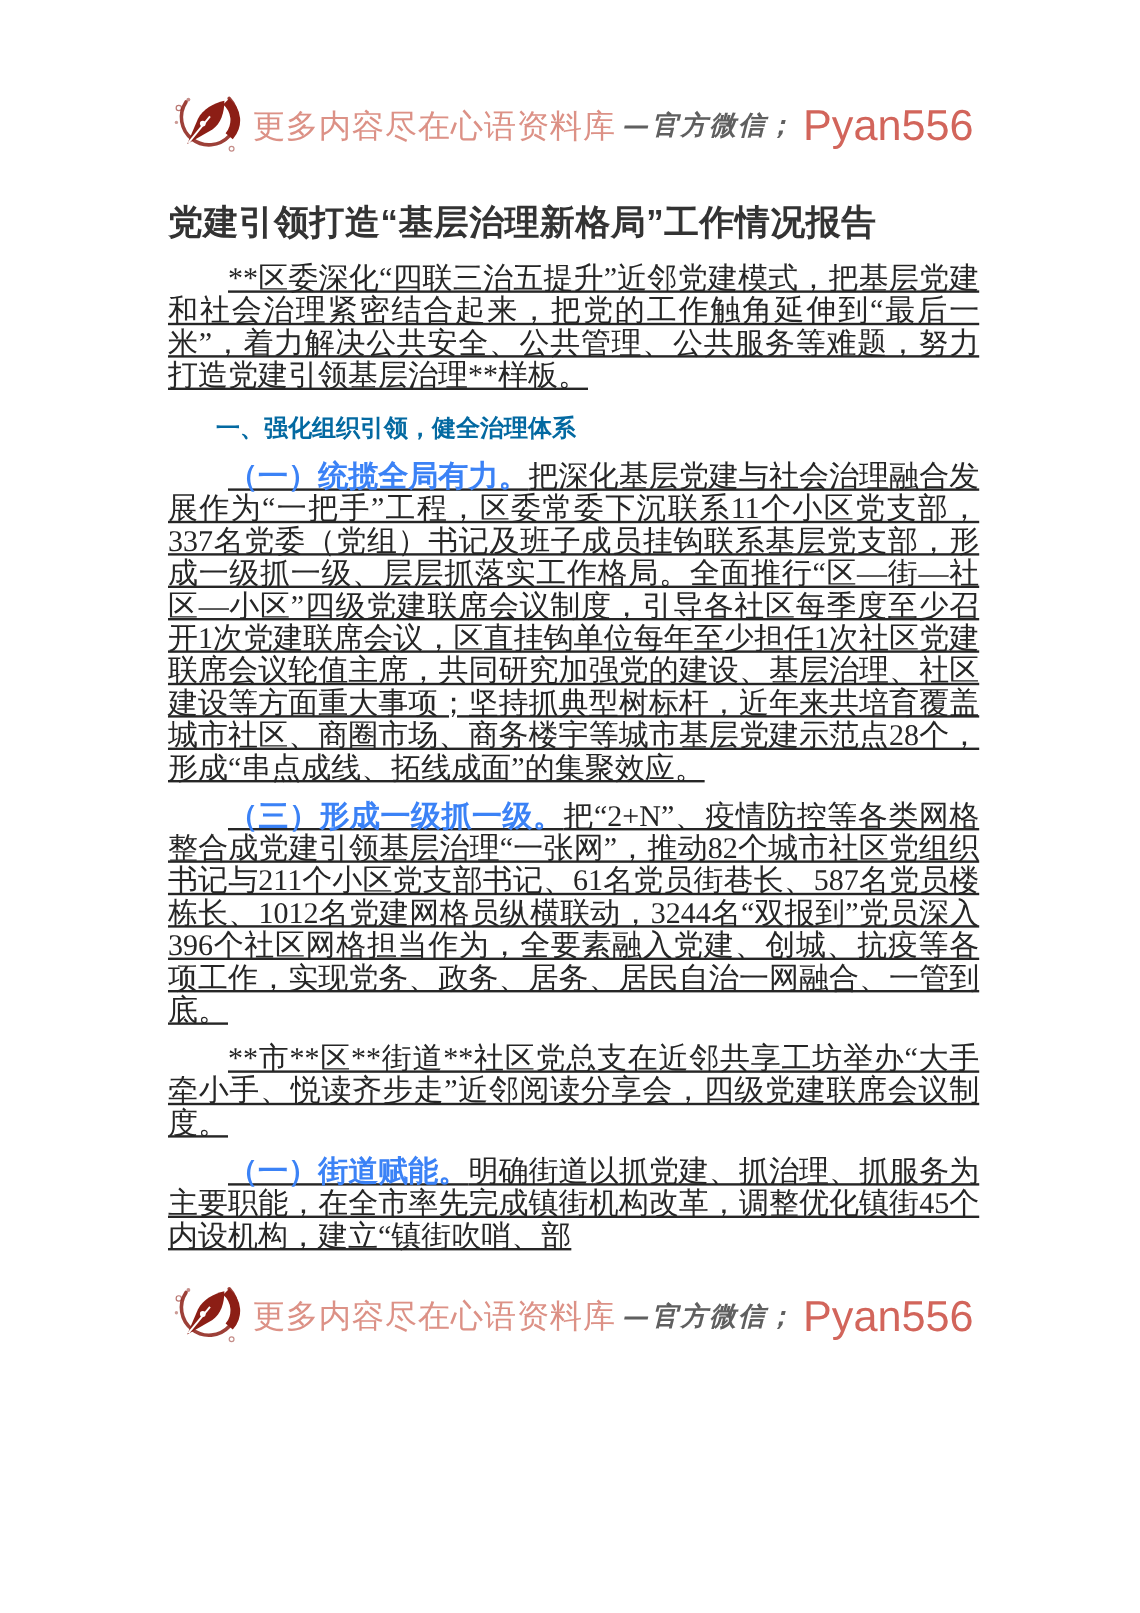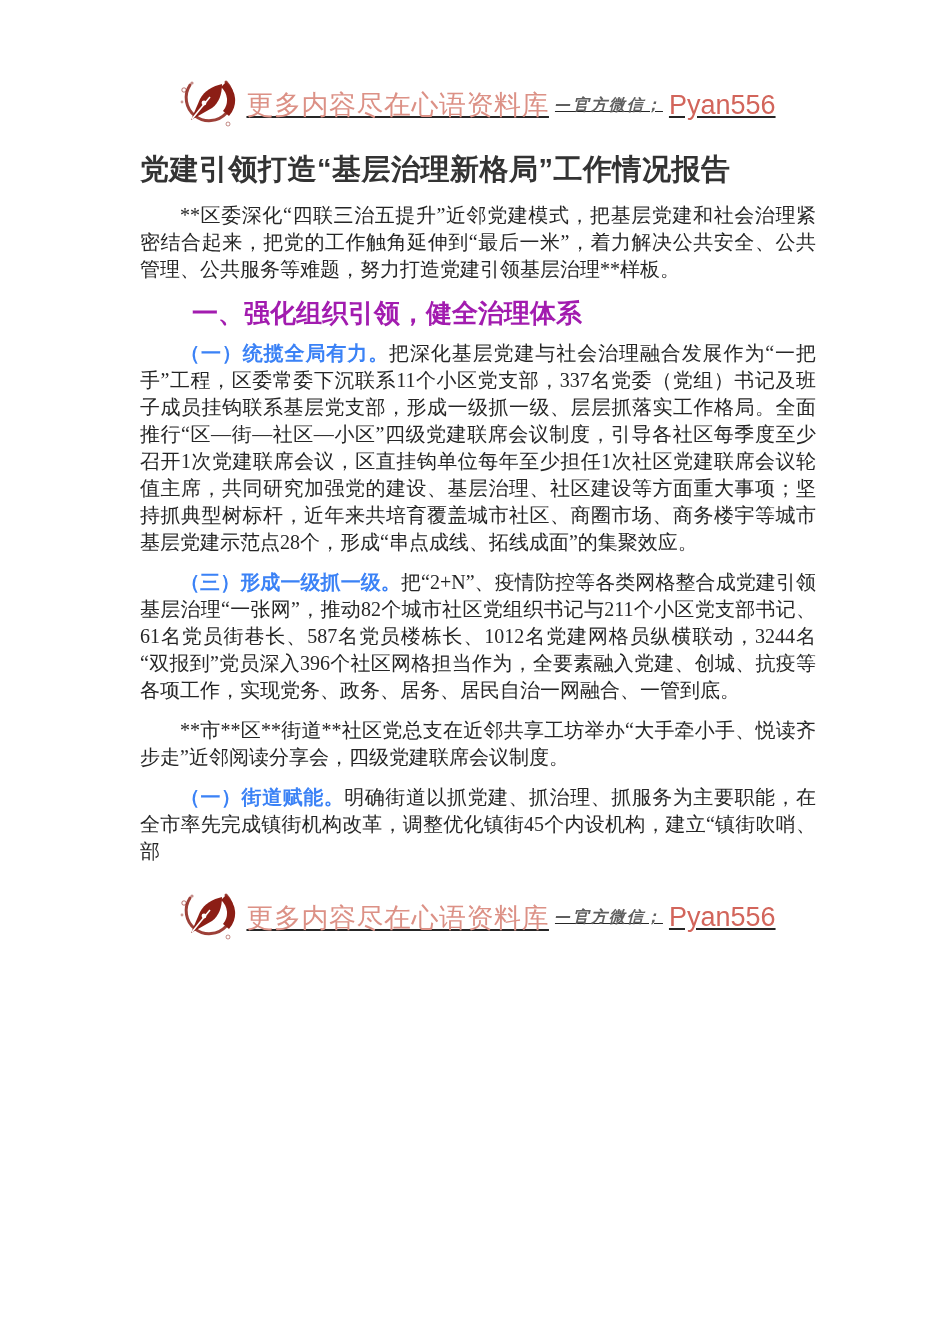--- a/index.html
+++ b/index.html
@@ -8,61 +8,62 @@
     background: #ffffff;
     font-family: "Liberation Serif", "DejaVu Serif", serif;
     color: #262626;
     overflow: hidden;
   }
   .page { width: 950px; height: 1344px; position: relative; overflow: hidden; }
 
   
   .banner {
     display: flex; align-items: center; justify-content: center;
-    gap: 6px; white-space: nowrap; text-decoration: underline;
+    gap: 6px; white-space: nowrap;
   }
   .banner-top { padding-top: 76px; }
   .banner-bottom { margin-top: 24px; }
   .logo { display: inline-flex; width: 66px; height: 58px; flex: 0 0 auto; }
   .b-main {
     font-size: 27px; letter-spacing: 0.5px;
     font-family: "Liberation Serif", "DejaVu Serif", serif;
   }
   .b-sub {
-    font-size: 16px; font-style: italic; font-weight: bold;
+    font-size: 22px; font-style: italic; font-weight: bold;
     font-family: "DejaVu Serif", serif; letter-spacing: 2px;
   }
   .b-acc {
-    font-size: 27px;
+    font-size: 36px;
     font-family: "Liberation Sans", "DejaVu Sans", sans-serif;
   }
 
   
   .doc { margin: 0 134px 0 140px; }
   .doc-title {
-    margin: 17px 0 6px 0;
+    margin: 34px 0 6px 0;
     font-family: "Liberation Sans", "DejaVu Sans", sans-serif;
     font-weight: bold; font-size: 29px; line-height: 1.3;
     color: #333333; letter-spacing: 0.5px;
   }
   .para {
     margin: 13px 0 0 0;
-    font-size: 20px; line-height: 27px;
+    font-size: 25px; line-height: 27px;
     text-indent: 2em; text-align: justify;
     color: #262626;
+    text-decoration: underline;
   }
   .para strong {
     font-family: "Liberation Sans", "DejaVu Sans", sans-serif;
     font-weight: bold; color: #3b82f6;
   }
   .sec-heading {
     margin: 17px 0 4px 0;
     font-family: "Liberation Sans", "DejaVu Sans", sans-serif;
-    font-weight: bold; font-size: 26px; line-height: 27px;
-    text-indent: 2em; color: #a21caf;
+    font-weight: bold; font-size: 20px; line-height: 27px;
+    text-indent: 2em; color: #0369a1;
   }
 </style>
 </head>
 <body>
 
 <div class="page">
 
   <div class="banner banner-top">
     <span class="logo">
       <svg viewBox="0 0 66 58" width="66" height="58" aria-hidden="true">

